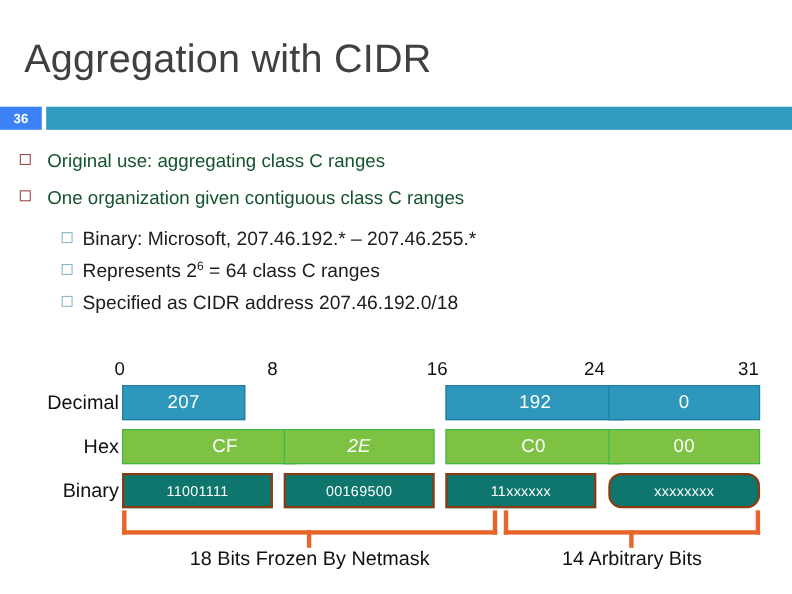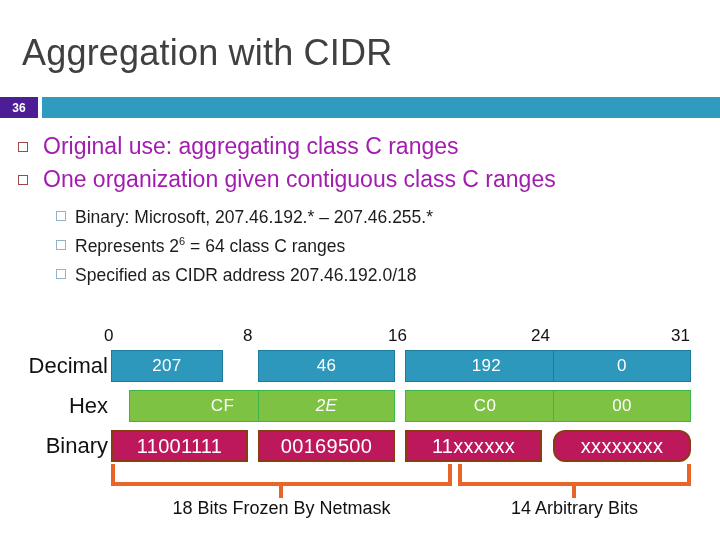--- a/index.html
+++ b/index.html
@@ -34,21 +34,21 @@
     top: 97px;
     width: 720px;
     height: 21px;
   }
   .band-number {
     position: absolute;
     left: 0;
     top: 0;
     width: 38px;
     height: 21px;
-    background: #4c1d95;
+    background: #3b82f6;
     color: #ffffff;
     font-size: 12px;
     font-weight: bold;
     display: flex;
     align-items: center;
     justify-content: center;
     box-sizing: border-box;
   }
   .band-bar {
     position: absolute;
@@ -75,22 +75,22 @@
     width: 8px;
     height: 8px;
     border: 1.5px solid #9e4a4a;
     background: transparent;
     flex: 0 0 auto;
     margin-right: 15px;
     position: relative;
     top: -2px;
   }
   .bullet-l1-text {
-    font-size: 23px;
-    color: #a21caf;
+    font-size: 17px;
+    color: #14532d;
     line-height: 31px;
     white-space: nowrap;
   }
 
   .sublist {
     margin-top: 10px;
     margin-left: 38px;
   }
   .bullet-l2 {
     display: flex;
@@ -149,21 +149,21 @@
     width: 720px;
     height: 32px;
   }
   .row-label {
     position: absolute;
     right: 612px;   
     top: 0;
     height: 32px;
     display: flex;
     align-items: center;
-    font-size: 22px;
+    font-size: 18px;
     color: #111111;
     white-space: nowrap;
   }
   .cell {
     position: absolute;
     top: 0;
     height: 32px;
     box-sizing: border-box;
     display: flex;
     align-items: center;
@@ -174,23 +174,23 @@
   }
   .cell.decimal {
     background: #2e97bc;
     border: 1.5px solid #1f7b9c;
   }
   .cell.hex {
     background: #7dc242;
     border: 1.5px solid #3cb54a;
   }
   .cell.binary {
-    background: #be185d;
+    background: #0f766e;
     border: 2px solid #8b3a13;
-    font-size: 20px;
+    font-size: 13px;
     text-align: center;
   }
 
   
   .braces {
     position: absolute;
     left: 0;
     top: 138px;
     width: 720px;
     height: 34px;
@@ -268,28 +268,27 @@
     <span style="left:104px;">0</span>
     <span style="left:243px;">8</span>
     <span style="left:388px;">16</span>
     <span style="left:531px;">24</span>
     <span style="left:671px;">31</span>
   </div>
 
   <div class="row" style="top:24px;">
     <div class="row-label">Decimal</div>
     <div class="cell decimal" style="left:111px; width:112px;">207</div>
-    <div class="cell decimal" style="left:258px; width:137px;">46</div>
     <div class="cell decimal" style="left:405px; width:163px;">192</div>
     <div class="cell decimal" style="left:553px; width:138px;">0</div>
   </div>
 
   <div class="row" style="top:64px;">
     <div class="row-label">Hex</div>
-    <div class="cell hex" style="left:129px; width:159px;padding-left:28px;">CF</div>
+    <div class="cell hex" style="left:111px; width:159px;padding-left:28px;">CF</div>
     <div class="cell hex" style="left:258px; width:137px;font-style:italic;">2E</div>
     <div class="cell hex" style="left:405px; width:160px;">C0</div>
     <div class="cell hex" style="left:553px; width:138px;">00</div>
   </div>
 
   <div class="row" style="top:104px;">
     <div class="row-label">Binary</div>
     <div class="cell binary" style="left:111px; width:137px;">11001111</div>
     <div class="cell binary" style="left:258px; width:137px;">00169500</div>
     <div class="cell binary" style="left:405px; width:137px;">11xxxxxx</div>

